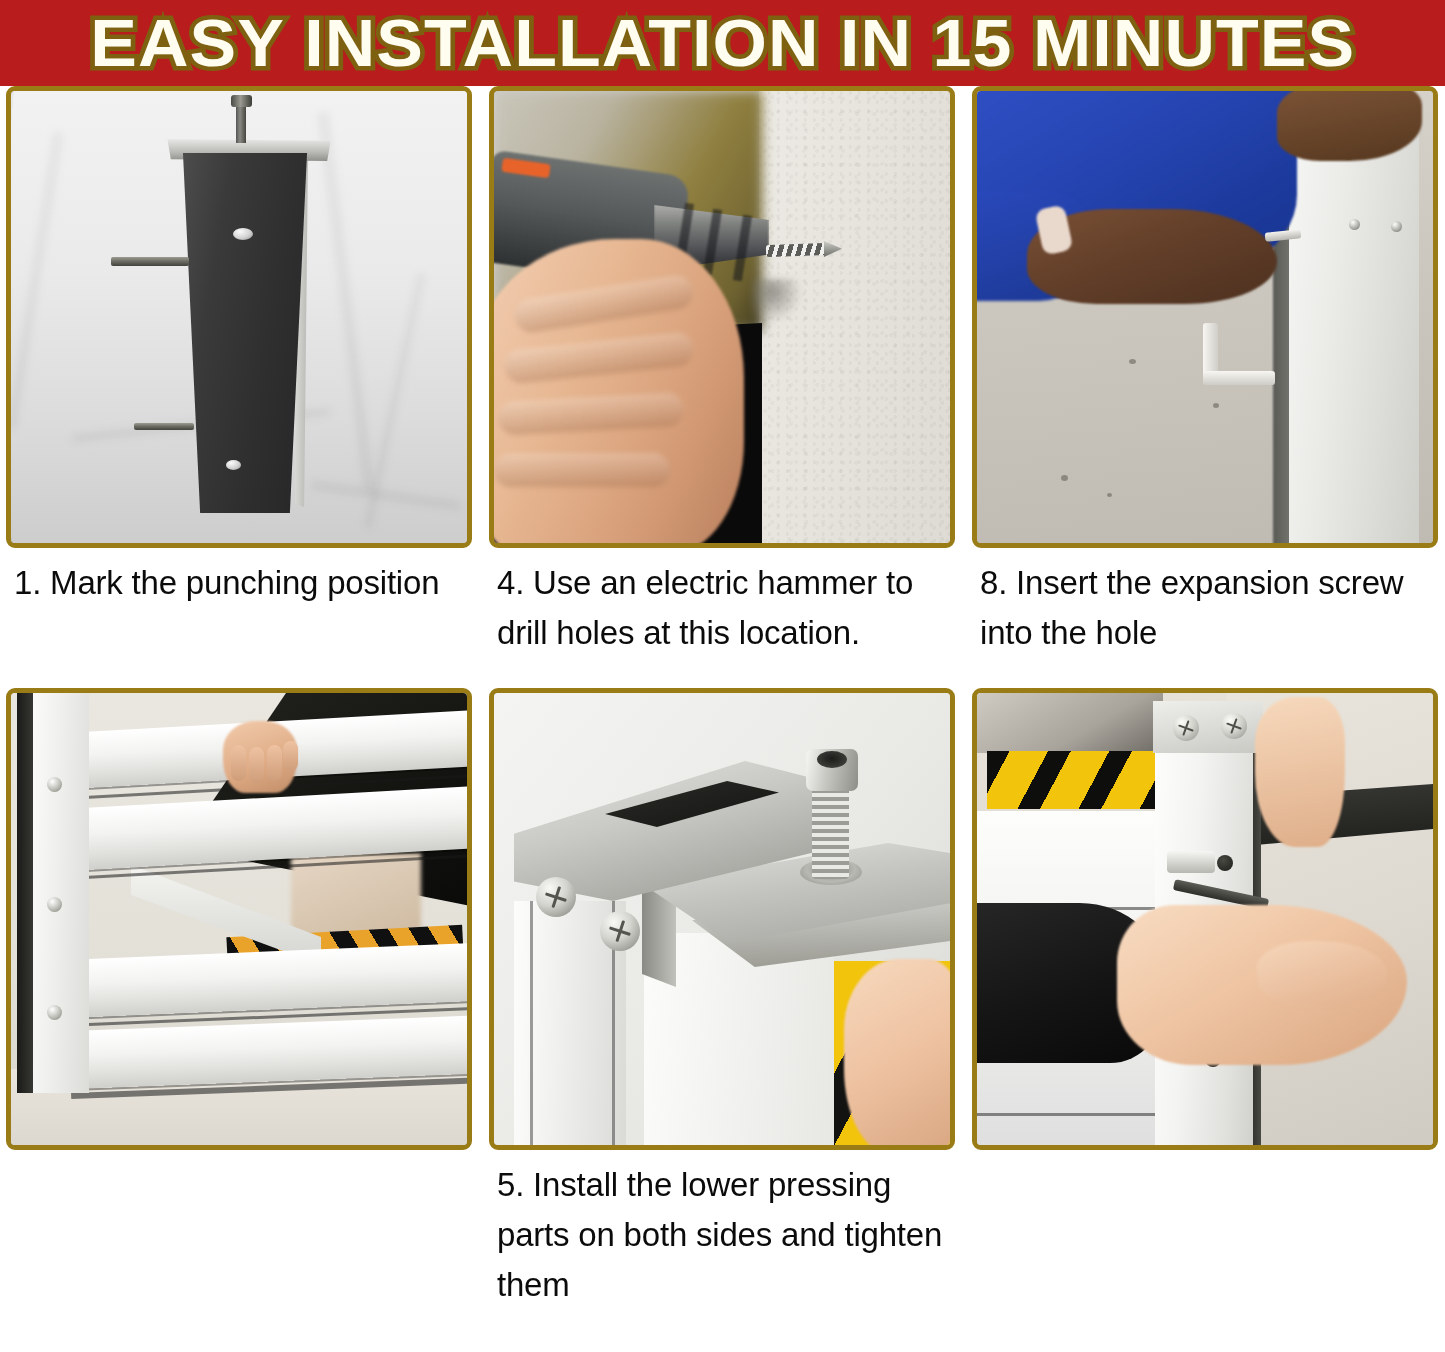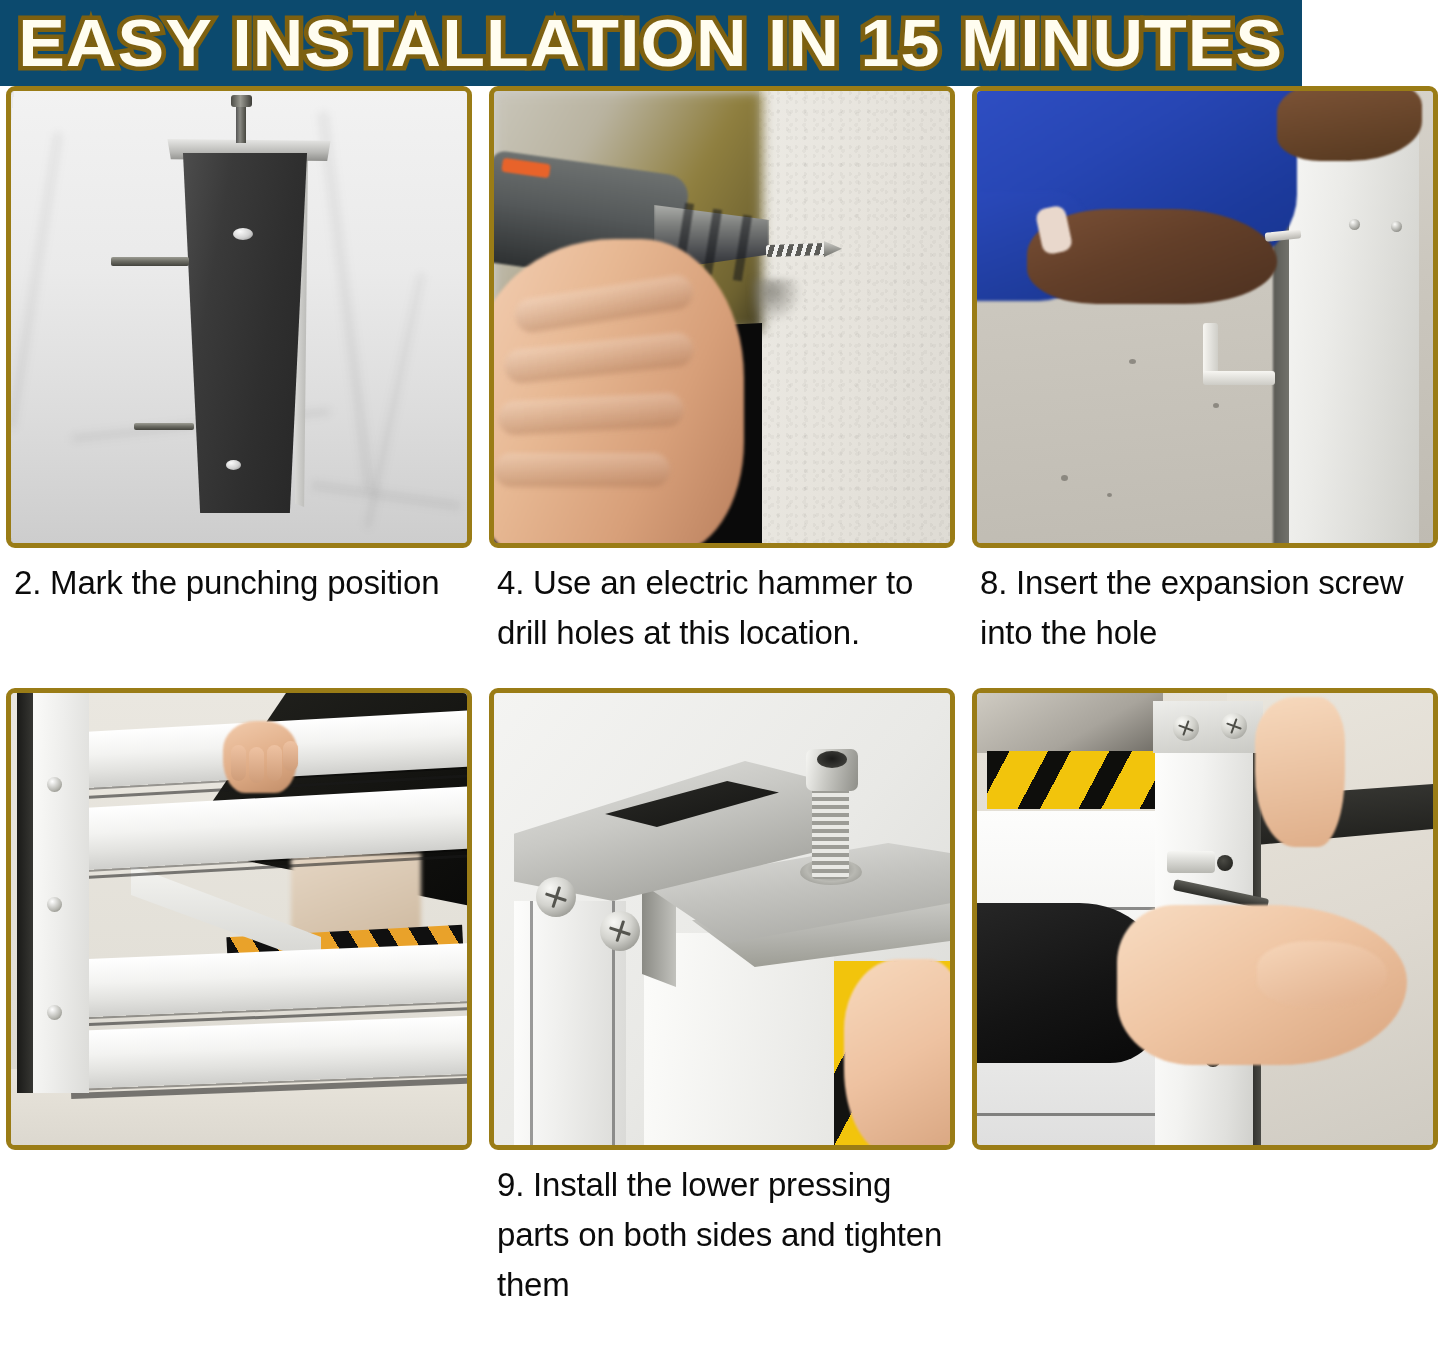--- a/index.html
+++ b/index.html
@@ -10,26 +10,26 @@
   body {
     width: 1445px;
     height: 1352px;
     font-family: "Liberation Sans", sans-serif;
     overflow: hidden;
     position: relative;
   }
 
   
   .title-bar {
-    width: 1302px;
+    width: 1445px;
     height: 86px;
     display: flex;
     align-items: center;
     justify-content: center;
-    background: #0c4a6e;
+    background: #b91c1c;
   }
   .title-text {
     font-family: "Liberation Sans", sans-serif;
     font-weight: bold;
     font-size: 66px;
     line-height: 66px;
     letter-spacing: 1px;
     color: #fffdf0;
     transform: scaleX(1.06);
     -webkit-text-stroke: 9px #7d6010;
@@ -501,21 +501,21 @@
         <div class="p1-cap"></div>
         <div class="p1-bolt"></div>
         <div class="p1-bolthead"></div>
         <div class="p1-post"></div>
         <div class="p1-rod" style="left:100px;top:166px;width:78px;"></div>
         <div class="p1-rod" style="left:123px;top:332px;width:60px;height:7px;"></div>
         <div class="p1-hole" style="left:222px;top:137px;width:20px;height:12px;"></div>
         <div class="p1-hole" style="left:215px;top:369px;width:15px;height:10px;"></div>
       </div>
     </div>
-    <div class="caption">2. Mark the punching position</div>
+    <div class="caption">1. Mark the punching position</div>
   </div>
 
   <div class="cell row1">
     <div class="photo-frame">
       <div class="photo">
         <div class="p2-wall"></div>
         <div class="p2-bg-left"></div>
         <div class="p2-dark"></div>
         <div class="p2-drillbody"></div>
         <div class="p2-drillorange"></div>
@@ -616,21 +616,21 @@
         <div class="p5-brk-top"></div>
         <div class="p5-brk-slot"></div>
         <div class="p5-washer"></div>
         <div class="p5-boltshaft"></div>
         <div class="p5-bolthead"></div>
         <div class="p5-bolthole"></div>
         <div class="p5-pscrew" style="left:42px;top:184px;"></div>
         <div class="p5-pscrew" style="left:106px;top:218px;"></div>
       </div>
     </div>
-    <div class="caption">9. Install the lower pressing parts on both sides and tighten them</div>
+    <div class="caption">5. Install the lower pressing parts on both sides and tighten them</div>
   </div>
 
   <div class="cell row2">
     <div class="photo-frame">
       <div class="photo">
         <div class="p6-bg"></div>
         <div class="p6-wall"></div>
         <div class="p6-skirt"></div>
         <div class="p6-topback"></div>
         <div class="p6-hazard"></div>

